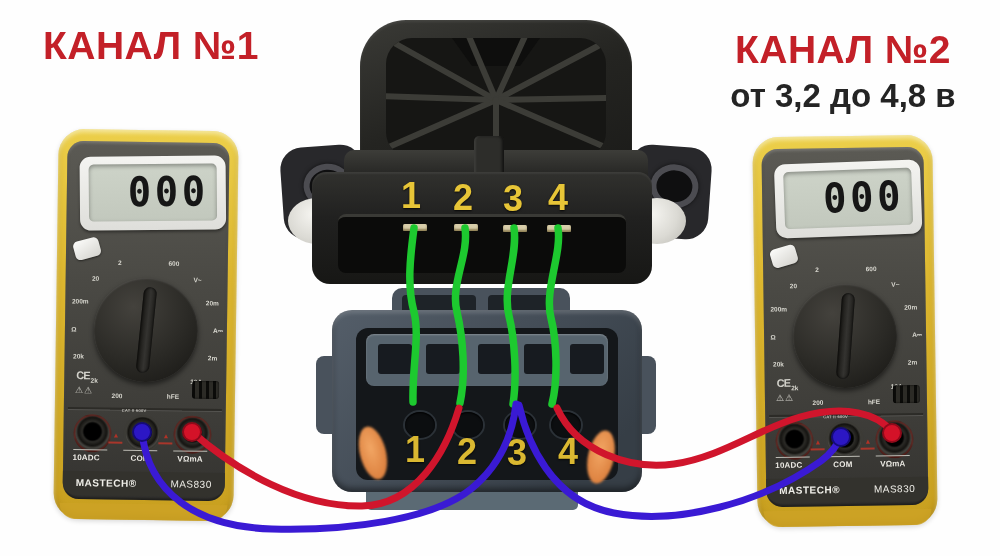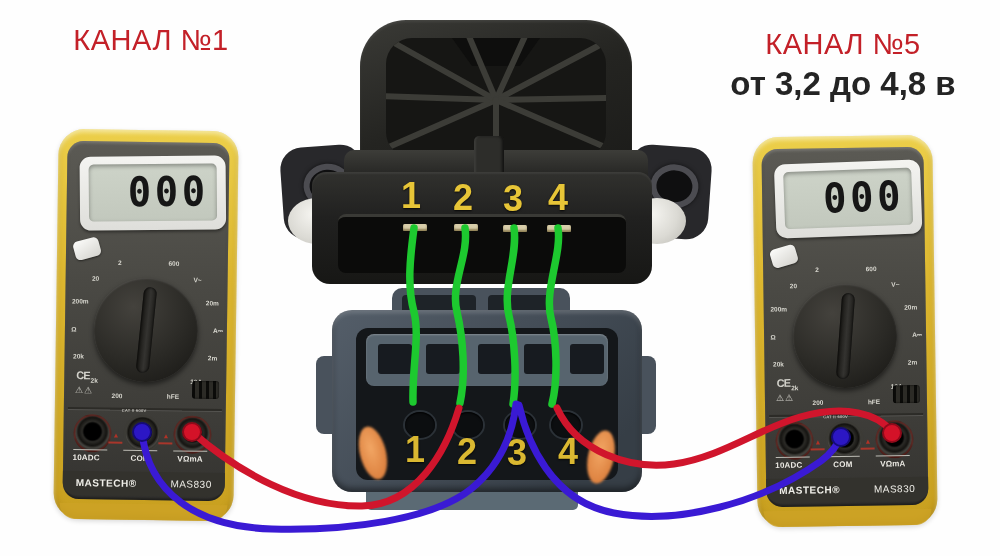--- a/index.html
+++ b/index.html
@@ -5,21 +5,21 @@
   html,body{margin:0;padding:0;background:#ffffff;}
   .stage{position:relative;width:1000px;height:556px;background:#fefefe;overflow:hidden;
          font-family:"Liberation Sans",sans-serif;}
   .abs{position:absolute;}
   .photo{position:absolute;inset:0;filter:blur(0.4px);}
 
   
   .chlabel{position:absolute;text-align:center;line-height:1.15;}
   .ch1{left:18px;top:24px;width:266px;}
   .ch2{left:712px;top:28px;width:262px;}
-  .ch-title{font-size:29px;font-weight:normal;color:#c32028;letter-spacing:.5px;}
+  .ch-title{font-size:39px;font-weight:bold;color:#c32028;letter-spacing:.5px;}
   .ch-range{font-size:33px;font-weight:bold;color:#242424;margin-top:4px;}
 
   
   .meter{position:absolute;width:180px;height:390px;}
   .meter.m1{left:56px;top:130px;transform:rotate(.8deg);}
   .meter.m2{left:755px;top:136px;transform:rotate(-.8deg);}
   .holster{position:absolute;inset:0;border-radius:26px;
      background:linear-gradient(180deg,#eccf4a,#ddb72f 38%,#d2ab27 70%,#c89f1f);
      box-shadow:inset 0 3px 4px rgba(255,255,230,.55), inset 0 -4px 6px rgba(120,85,0,.35), 0 2px 5px rgba(0,0,0,.15);}
   .holster::after{content:"";position:absolute;left:6px;right:6px;bottom:0;height:16px;
@@ -304,21 +304,21 @@
         <span class="brand">MASTECH®</span>
         <span class="model">MAS830</span>
       </div>
     </div>
   </div>
 
   <div class="chlabel ch1">
     <div class="ch-title">КАНАЛ №1</div>
   </div>
   <div class="chlabel ch2">
-    <div class="ch-title">КАНАЛ №5</div>
+    <div class="ch-title">КАНАЛ №2</div>
     <div class="ch-range">от 3,2 до 4,8 в</div>
   </div>
 
   <span class="pin-num" style="left:396px;top:178px">1</span>
   <span class="pin-num" style="left:448px;top:180px">2</span>
   <span class="pin-num" style="left:498px;top:181px">3</span>
   <span class="pin-num" style="left:543px;top:180px">4</span>
 
   <span class="conn-num" style="left:400px;top:432px">1</span>
   <span class="conn-num" style="left:452px;top:434px">2</span>

